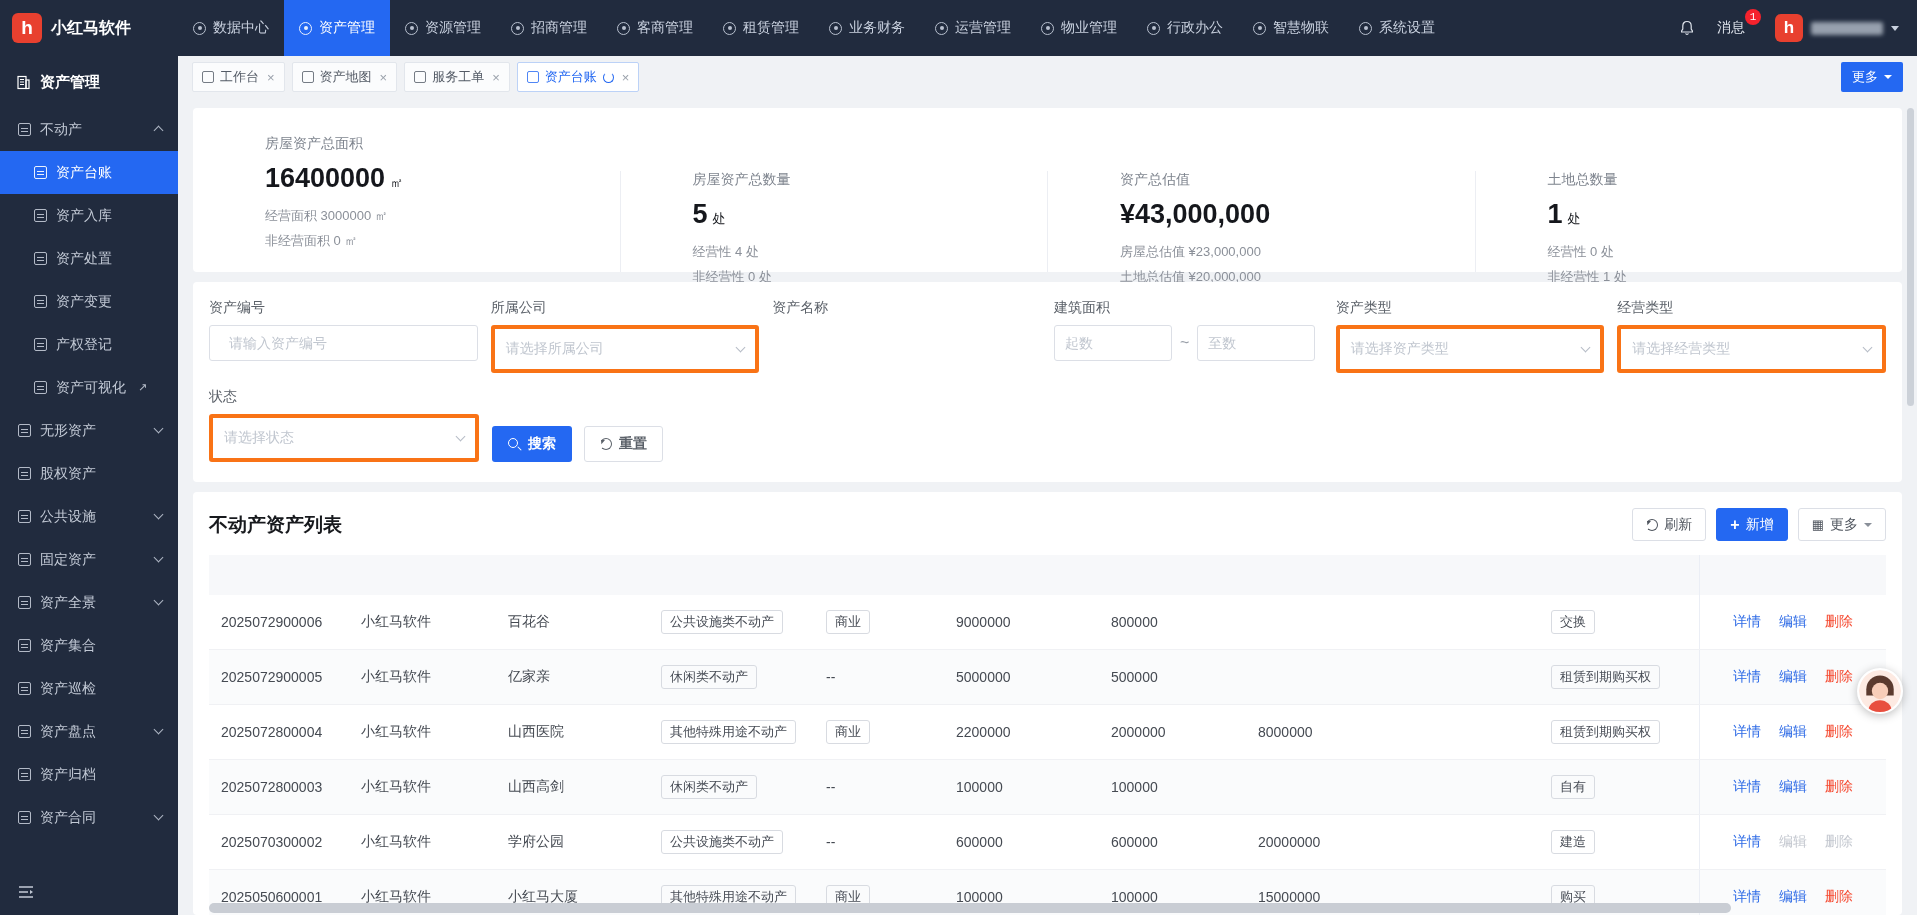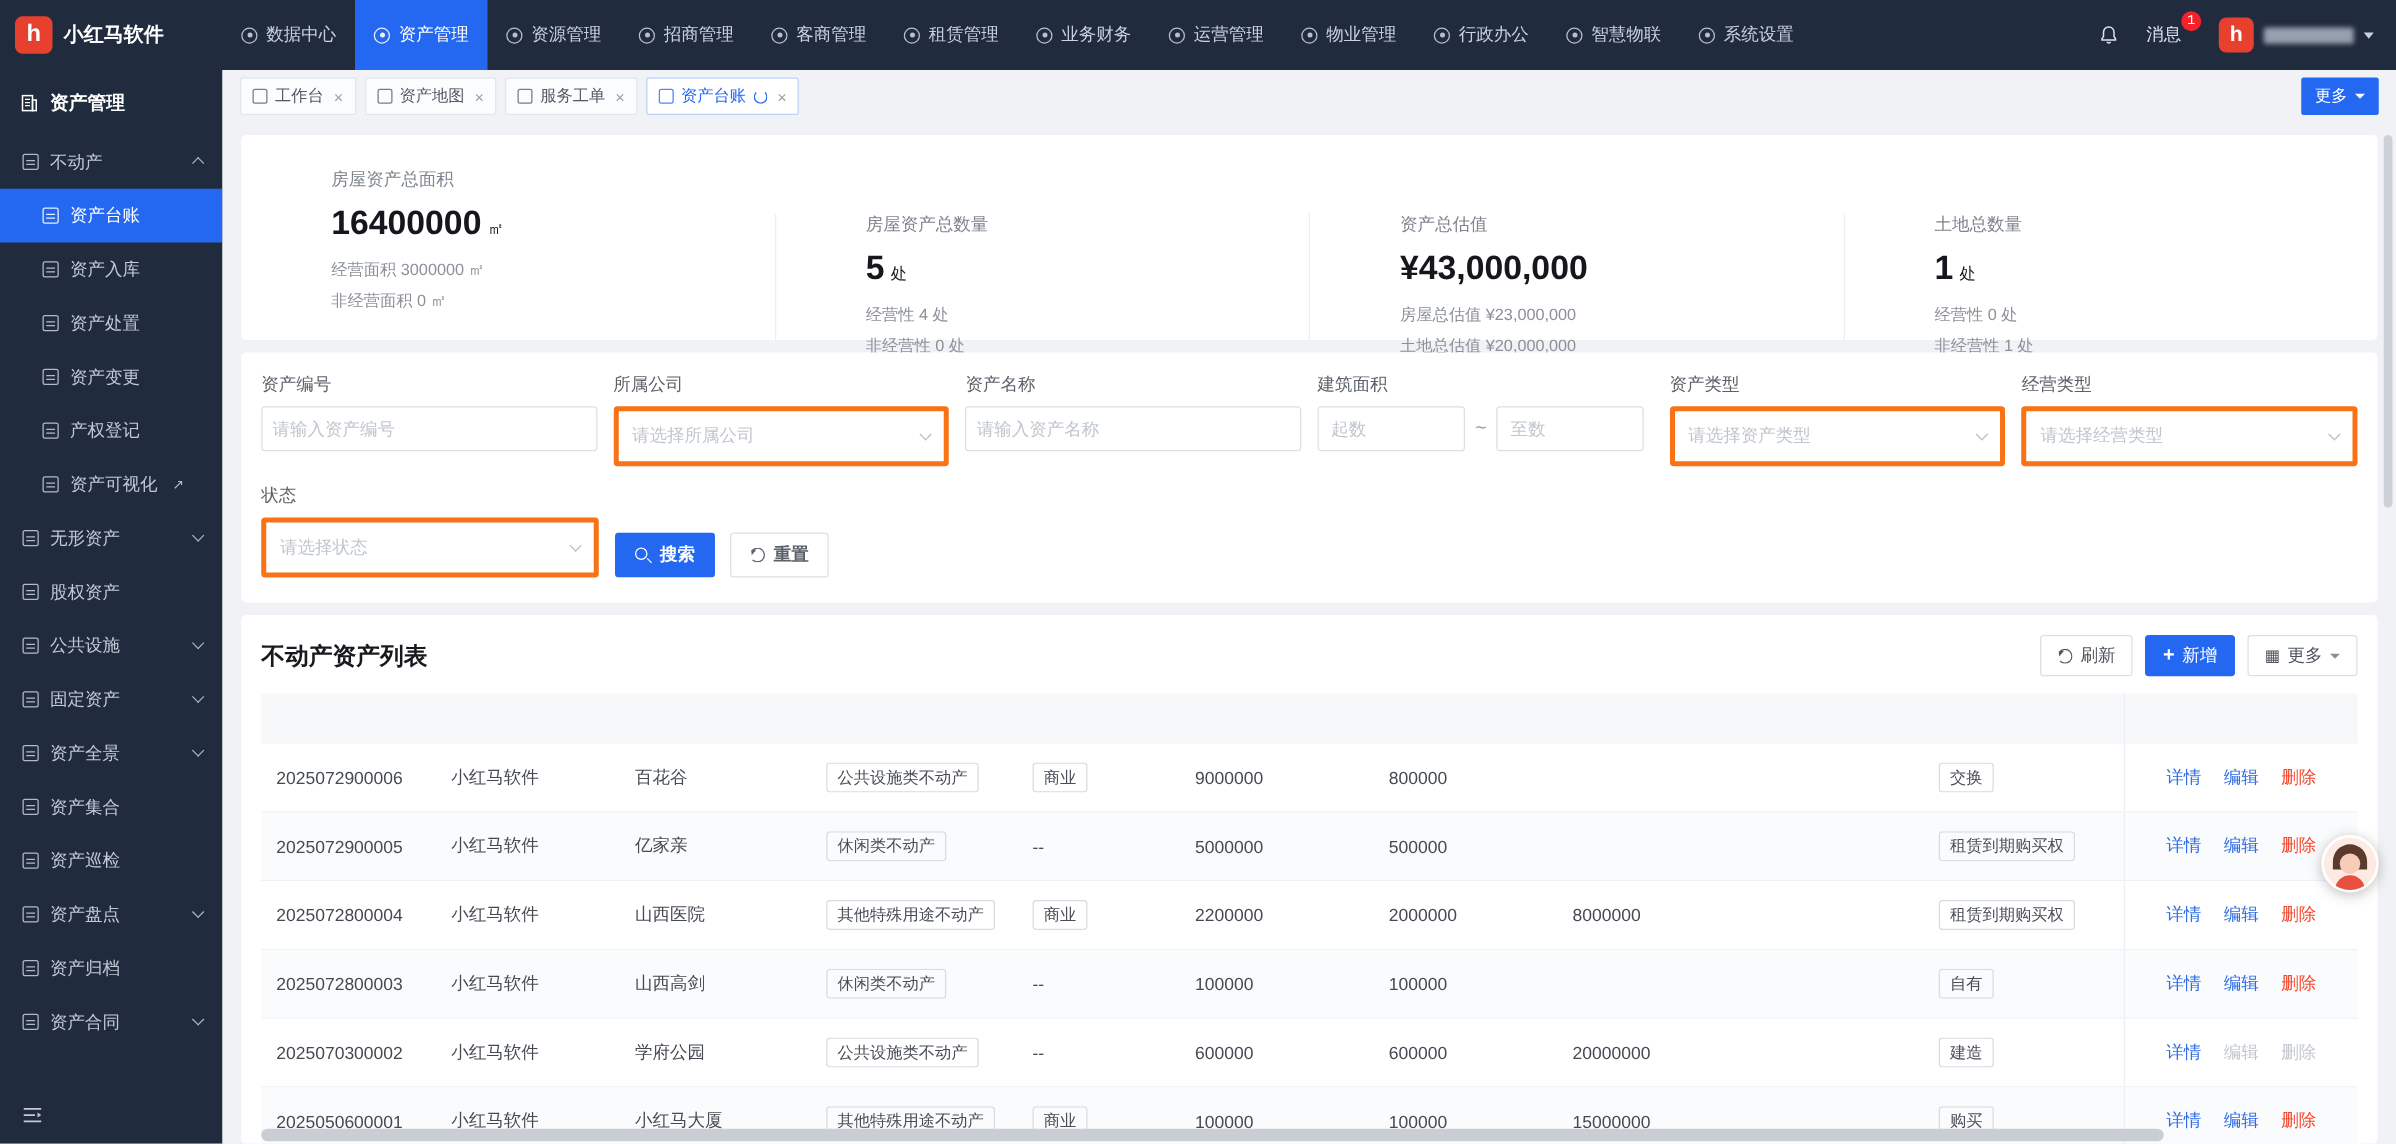--- a/index.html
+++ b/index.html
@@ -73,21 +73,21 @@
   .stat-value .u { font-size:13px; font-weight:normal; margin-left:5px; }
   .stat-subs { margin-top:13px; display:flex; flex-direction:column; gap:7px; }
   .stat-sub { font-size:13px; color:#8b9099; }
 
   
   .filters { padding:17px 16px 20px; flex:0 0 auto; }
   .f-row { display:flex; gap:13px; }
   .f-row + .f-row { margin-top:15px; }
   .field { width:270px; }
   .f-label { font-size:14px; color:#5b6169; margin-bottom:8px; }
-  .f-input { height:36px; width:100%; border:1px solid #dcdfe6; border-radius:3px; background:#fff; font-size:14px; color:#333; padding:0 8px; outline:none; }
+  .f-input { height:36px; width:100%; border:1px solid #dcdfe6; border-radius:3px; background:#fff; font-size:14px; color:#333; padding:0 19px; outline:none; }
   .f-input::placeholder, .range-input::placeholder { color:#c0c6cf; }
   .f-select { height:48px; width:100%; border:4px solid #f97316; border-radius:3px; background:#fff; font-size:14px;
     padding:0 11px; display:flex; align-items:center; justify-content:space-between; cursor:pointer; }
   .f-select .ph { color:#c0c6cf; }
   .chev2 { width:7px; height:7px; border-right:1.3px solid #b6bcc6; border-bottom:1.3px solid #b6bcc6; transform:rotate(45deg); margin-top:-4px; }
   .range-wrap { display:flex; align-items:center; gap:8px; }
   .range-input { width:118px; height:36px; border:1px solid #dcdfe6; border-radius:3px; font-size:14px; padding:0 10px; outline:none; }
   .range-sep { color:#9aa0a9; }
   .btns { display:flex; align-items:flex-end; gap:12px; padding-bottom:0; }
   .btn { height:36px; display:flex; align-items:center; gap:7px; padding:0 15px; border-radius:3px; font-size:14px; cursor:pointer; border:1px solid transparent; align-self:flex-end;font-weight:bold; }
@@ -408,21 +408,20 @@
   </div>
               <div class="field">
     <div class="f-label">所属公司</div>
     <div class="f-select">
       <span class="ph">请选择所属公司</span>
       <span class="chev2"></span>
     </div>
   </div>
               <div class="field">
     <div class="f-label">资产名称</div>
-    <input class="f-input" placeholder="请输入资产名称" style="">
   </div>
               <div class="field range">
     <div class="f-label">建筑面积</div>
     <div class="range-wrap">
       <input class="range-input" placeholder="起数" style="">
       <span class="range-sep">~</span>
       <input class="range-input" placeholder="至数" style="">
     </div>
   </div>
               <div class="field">

